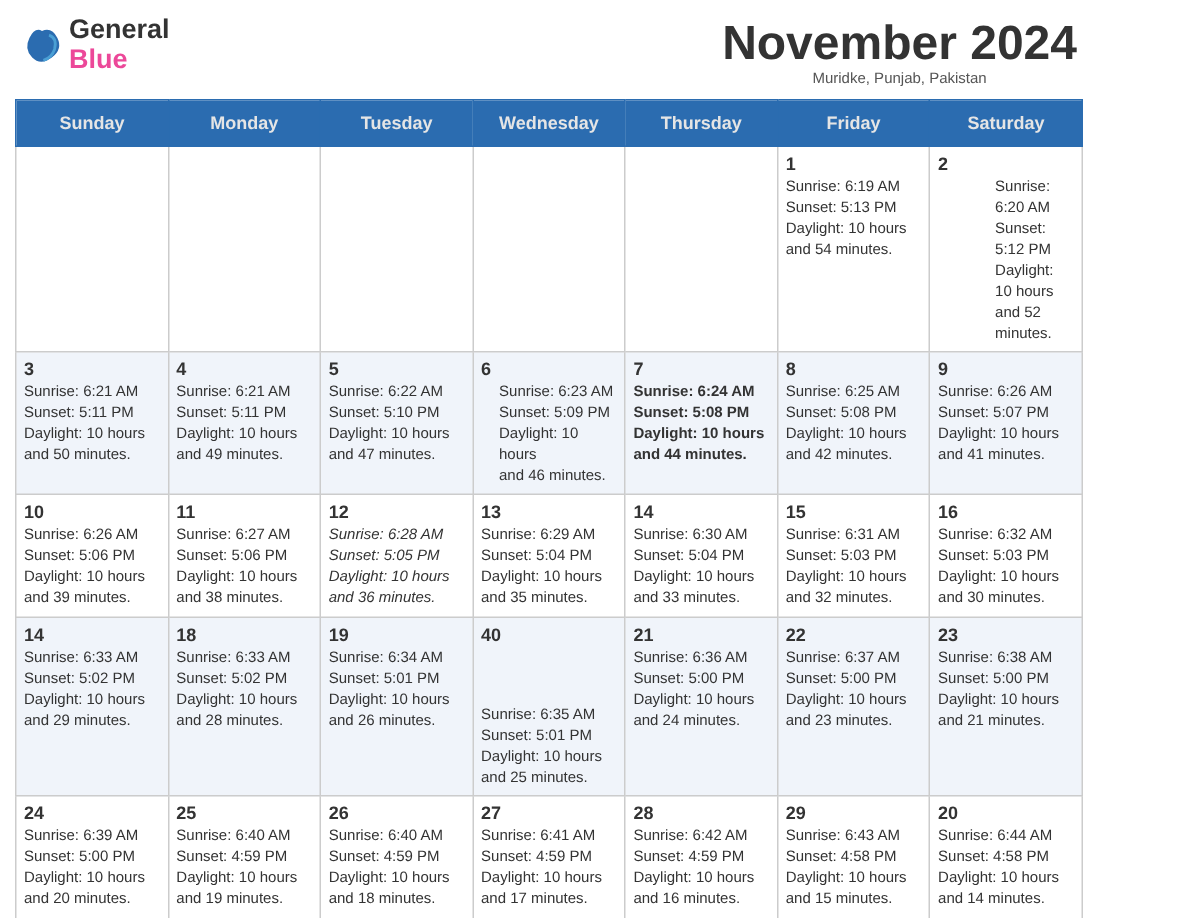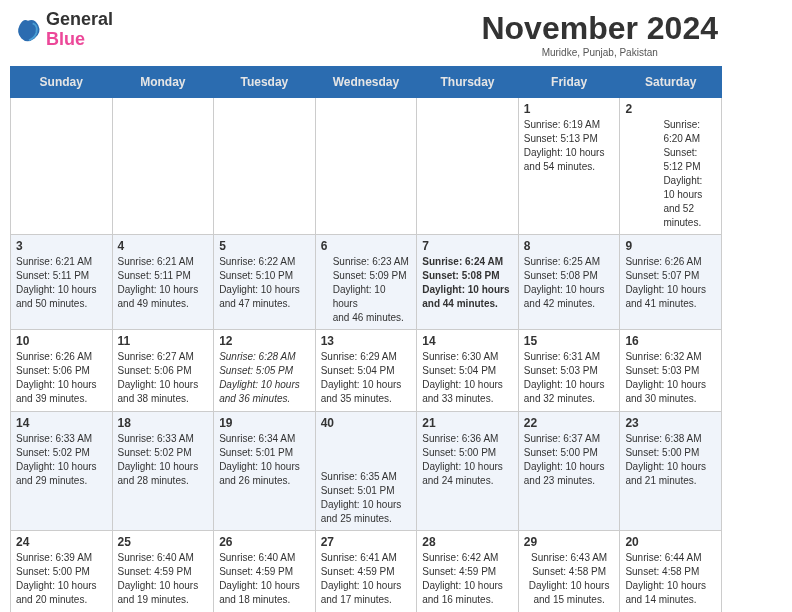--- a/index.html
+++ b/index.html
@@ -335,21 +335,21 @@
           </td>
           <td>
             <span class="day-number">28</span>
             <div class="day-info" style="white-space: pre-line;">Sunrise: 6:42 AM
 Sunset: 4:59 PM
 Daylight: 10 hours
 and 16 minutes.</div>
           </td>
           <td>
             <span class="day-number">29</span>
-            <div class="day-info" style="white-space: pre-line; text-align: center;">Sunrise: 6:43 AM
+            <div class="day-info" style="white-space: pre-line;">Sunrise: 6:43 AM
 Sunset: 4:58 PM
 Daylight: 10 hours
 and 15 minutes.</div>
           </td>
           <td>
             <span class="day-number">20</span>
             <div class="day-info" style="white-space: pre-line;">Sunrise: 6:44 AM
 Sunset: 4:58 PM
 Daylight: 10 hours
 and 14 minutes.</div>

